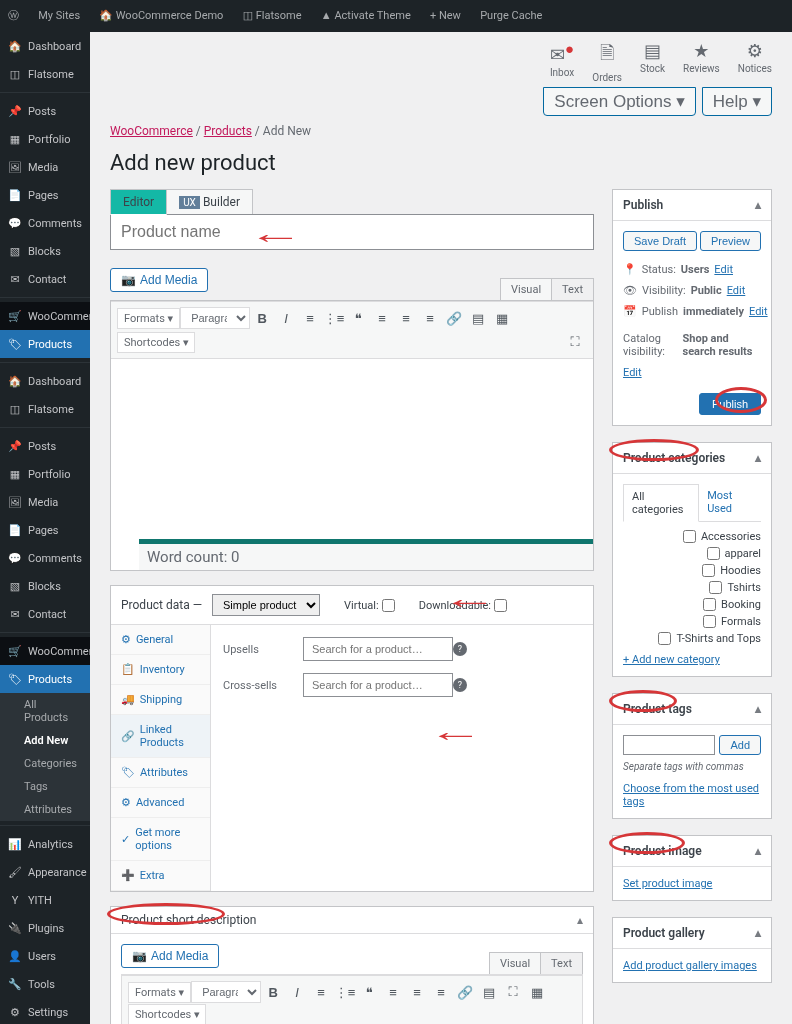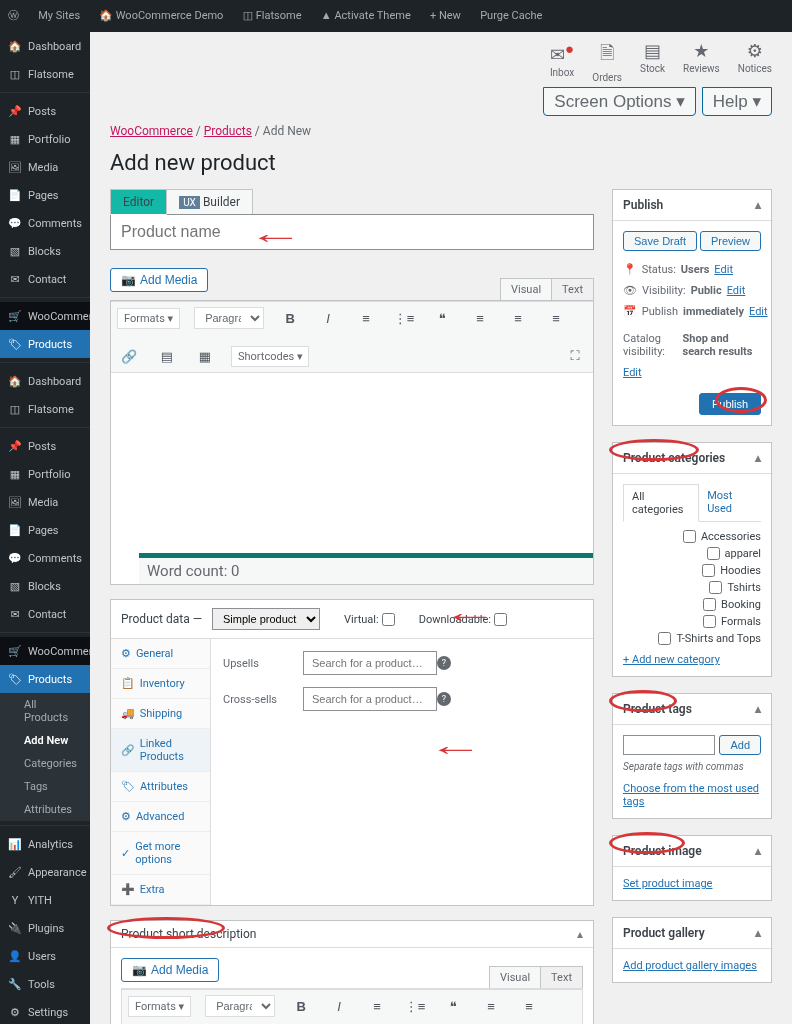--- a/index.html
+++ b/index.html
@@ -33,36 +33,36 @@
 .tab { border: 1px solid #c3c4c7; border-bottom: none; background: #f6f7f7; padding: 5px 12px; font-size: 12px; cursor: pointer; margin-right: -1px; }
 .tab.active { background: #14b8a6; border-bottom: 1px solid #fff; position: relative; z-index: 1; }
 .tab .ux { background: #627f9a; color: #fff; padding: 1px 4px; font-size: 10px; margin-right: 3px; }
 .title-input { width: 100%; border: 1px solid #8c8f94; padding: 8px 10px; font-size: 16px; color: #757575; margin-top: -1px; }
 .panel { border: 1px solid #c3c4c7; background: #fff; margin-top: 14px; }
 .add-media { border: 1px solid #2271b1; color: #2271b1; background: #fff; padding: 4px 10px; font-size: 12px; cursor: pointer; border-radius: 3px; margin: 8px 0; display: inline-flex; align-items: center; gap: 4px; }
 .editor-tabs { display: flex; position: absolute; right: 0; bottom: 0; }
 .editor-tab { border: 1px solid #c3c4c7; border-bottom: none; background: #f0f0f1; padding: 4px 10px; font-size: 11px; color: #646970; cursor: pointer; margin-left: -1px; }
 .editor-tab.active { background: #f6f7f7; }
 .editor-header { position: relative; }
-.toolbar { border: 1px solid #dcdcde; border-left: none; border-right: none; background: #f6f7f7; padding: 4px 6px; display: flex; align-items: center; gap: 14px; flex-wrap: wrap; }
+.toolbar { border: 1px solid #dcdcde; border-left: none; border-right: none; background: #f6f7f7; padding: 4px 6px; display: flex; align-items: center; gap: 0; flex-wrap: wrap; }
 .tb-select { border: 1px solid #dcdcde; background: #fff; padding: 3px 6px; font-size: 11px; color: #646970; cursor: pointer; }
 .tb-btn { width: 24px; height: 24px; border: none; background: none; cursor: pointer; display: inline-flex; align-items: center; justify-content: center; color: #50575e; font-size: 13px; }
 .editor-body { min-height: 180px; background: #fff; }
 .editor-footer { border-top: 5px solid #0f766e; padding: 4px 8px; font-size: 15px; color: #646970; background: #f6f7f7; margin-left: 28px; }
 .pd-head { border-bottom: 1px solid #dcdcde; padding: 8px 10px; font-size: 12px; display: flex; align-items: center; gap: 10px; background: #fff; }
 .pd-select { border: 1px solid #8c8f94; padding: 3px 6px; font-size: 11px; min-width: 100px; }
 .pd-chk { margin-left: 14px; font-size: 11px; display: inline-flex; align-items: center; gap: 3px; }
 .pd-body { display: flex; background: #fff; }
 .pd-tabs { width: 100px; border-right: 1px solid #dcdcde; background: #fafafa; }
 .pd-tab { padding: 8px 10px; font-size: 11px; color: #2271b1; cursor: pointer; border-bottom: 1px solid #eee; display: flex; align-items: center; gap: 5px; }
 .pd-tab.active { background: #eef3f7; }
 .pd-content { flex: 1; padding: 12px; }
 .pd-row { display: flex; align-items: center; margin-bottom: 12px; }
 .pd-label { width: 80px; font-size: 11px; color: #646970; }
-.pd-input { border: 1px solid #8c8f94; padding: 5px 8px; font-size: 11px; width: 134px; }
+.pd-input { border: 1px solid #8c8f94; padding: 5px 8px; font-size: 11px; width: 150px; }
 .help-ic { width: 14px; height: 14px; background: #646970; color: #fff; border-radius: 50%; font-size: 9px; display: inline-flex; align-items: center; justify-content: center; }
 .metabox { border: 1px solid #c3c4c7; background: #fff; margin-bottom: 16px; }
 .metabox-hd { border-bottom: 1px solid #dcdcde; padding: 8px 10px; font-size: 12px; font-weight: 600; display: flex; justify-content: space-between; align-items: center; cursor: pointer; }
 .metabox-bd { padding: 10px; font-size: 11px; }
 .metabox-toggle { color: #787c82; }
 .btn-sec { border: 1px solid #2271b1; color: #2271b1; background: #f6f7f7; padding: 3px 10px; font-size: 11px; cursor: pointer; border-radius: 3px; }
 .btn-primary { background: #2271b1; color: #fff; border: 1px solid #2271b1; padding: 4px 12px; font-size: 11px; cursor: pointer; border-radius: 3px; }
 .pub-row { padding: 4px 0; font-size: 11px; color: #646970; display: flex; align-items: center; gap: 5px; }
 .pub-row a { color: #2271b1; text-decoration: underline; }
 .cattabs { display: flex; border-bottom: 1px solid #dcdcde; font-size: 11px; }

